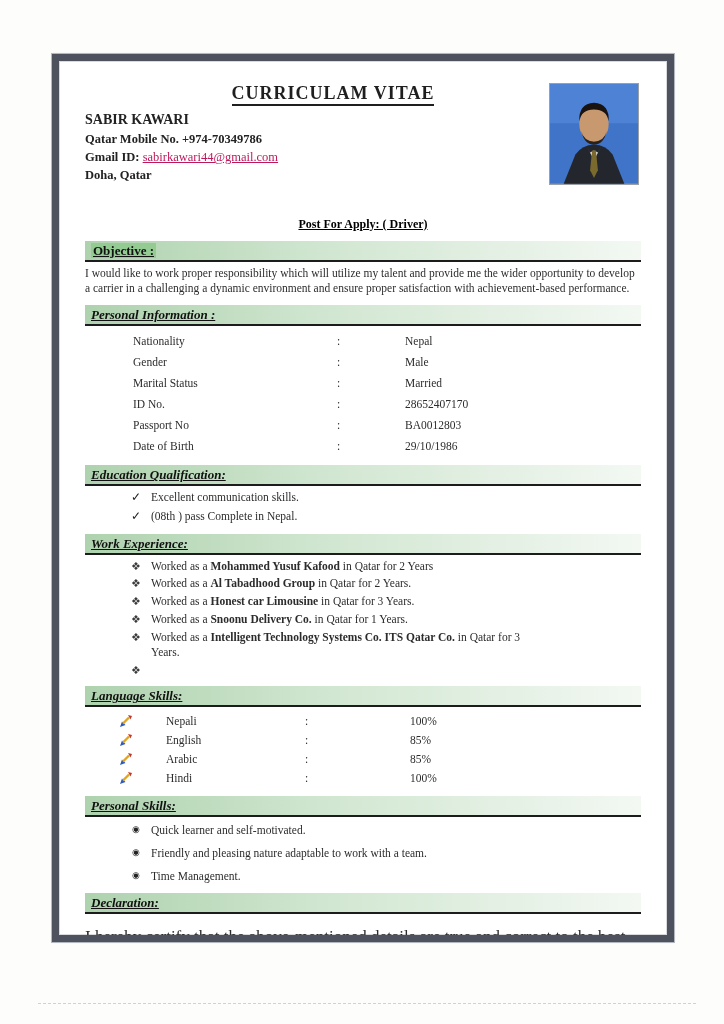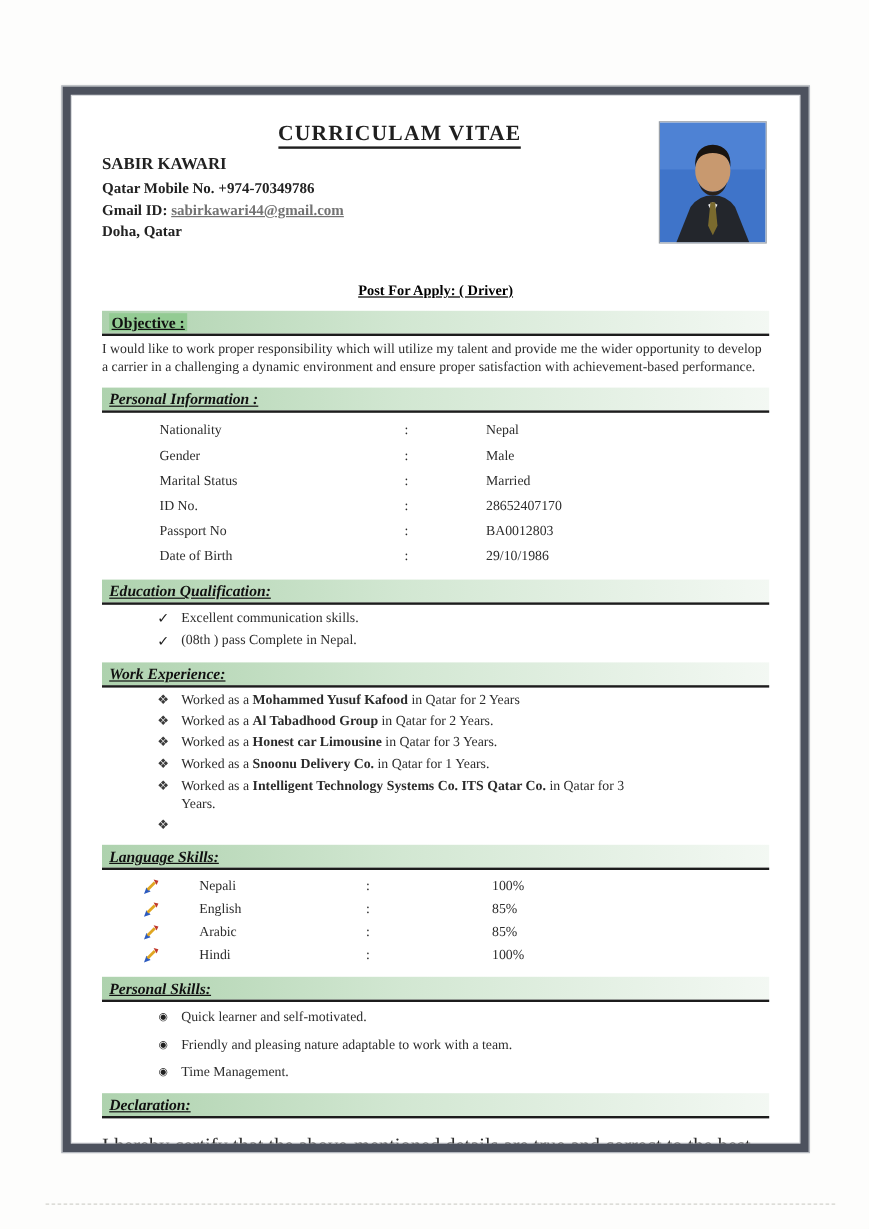--- a/index.html
+++ b/index.html
@@ -1,39 +1,39 @@
 <!DOCTYPE html>
 <html><head>
 <meta charset="utf-8">
 <style>
   * { margin:0; padding:0; box-sizing:border-box; }
   html,body { width:724px; height:1024px; background:#fbfbf9; font-family:"Liberation Serif", serif; }
   .scan-page { position:relative; width:724px; height:1024px; background:#fdfdfc; overflow:hidden; }
 
   .cv-frame {
-    position:absolute; left:52px; top:72px; width:622px; height:888px;
+    position:absolute; left:52px; top:54px; width:622px; height:888px;
     border:7px solid #4d525e; outline:1px solid #b4b8bf;
     box-shadow: inset 0 0 0 1px #d8dadd, 0 0 2px rgba(0,0,0,.25);
     background:#ffffff; padding:16px 26px 10px 26px; overflow:hidden;
   }
 
   .head-zone { position:relative; min-height:132px; }
   .photo {
     position:absolute; right:2px; top:0; width:90px; height:102px;
     border:1px solid #9aa0a8; display:block;
   }
   .title { text-align:center; margin:6px 120px 8px 60px; }
   .title span {
     font-size:18px; font-weight:bold; letter-spacing:1px; color:#1f1f1f;
     border-bottom:2px solid #1f1f1f; padding-bottom:1px;
   }
   .contact { margin-top:8px; color:#222; }
   .contact .c-name { font-size:14px; font-weight:bold; margin-bottom:4px; }
   .contact .c-line { font-size:12.5px; font-weight:bold; margin-bottom:3px; }
-  .gmail-link { text-decoration:underline; color:#737373; font-weight:bold; cursor:pointer; }
+  .gmail-link { text-decoration:underline; color:#be185d; font-weight:normal; cursor:pointer; }
 
   .post-apply { text-align:center; font-size:12px; font-weight:bold; margin:2px 0 6px 0; }
   .post-apply span { text-decoration:underline; }
 
   .sec-head {
     margin-top:9px; margin-bottom:4px; padding:2px 5px 1px 6px;
     background:linear-gradient(90deg,#aed2ae 0%, #d2e7d2 45%, #f3f8f3 100%);
     border-bottom:2px solid #1c1c1c;
     font-size:13px; font-weight:bold; font-style:italic; color:#111;
   }

